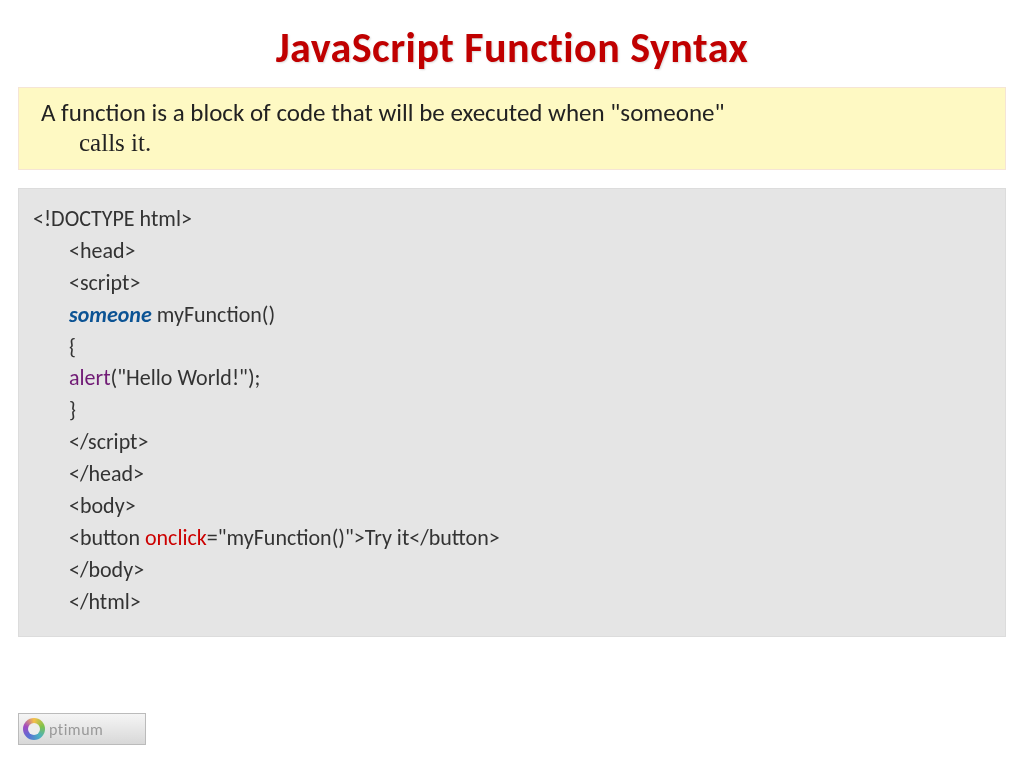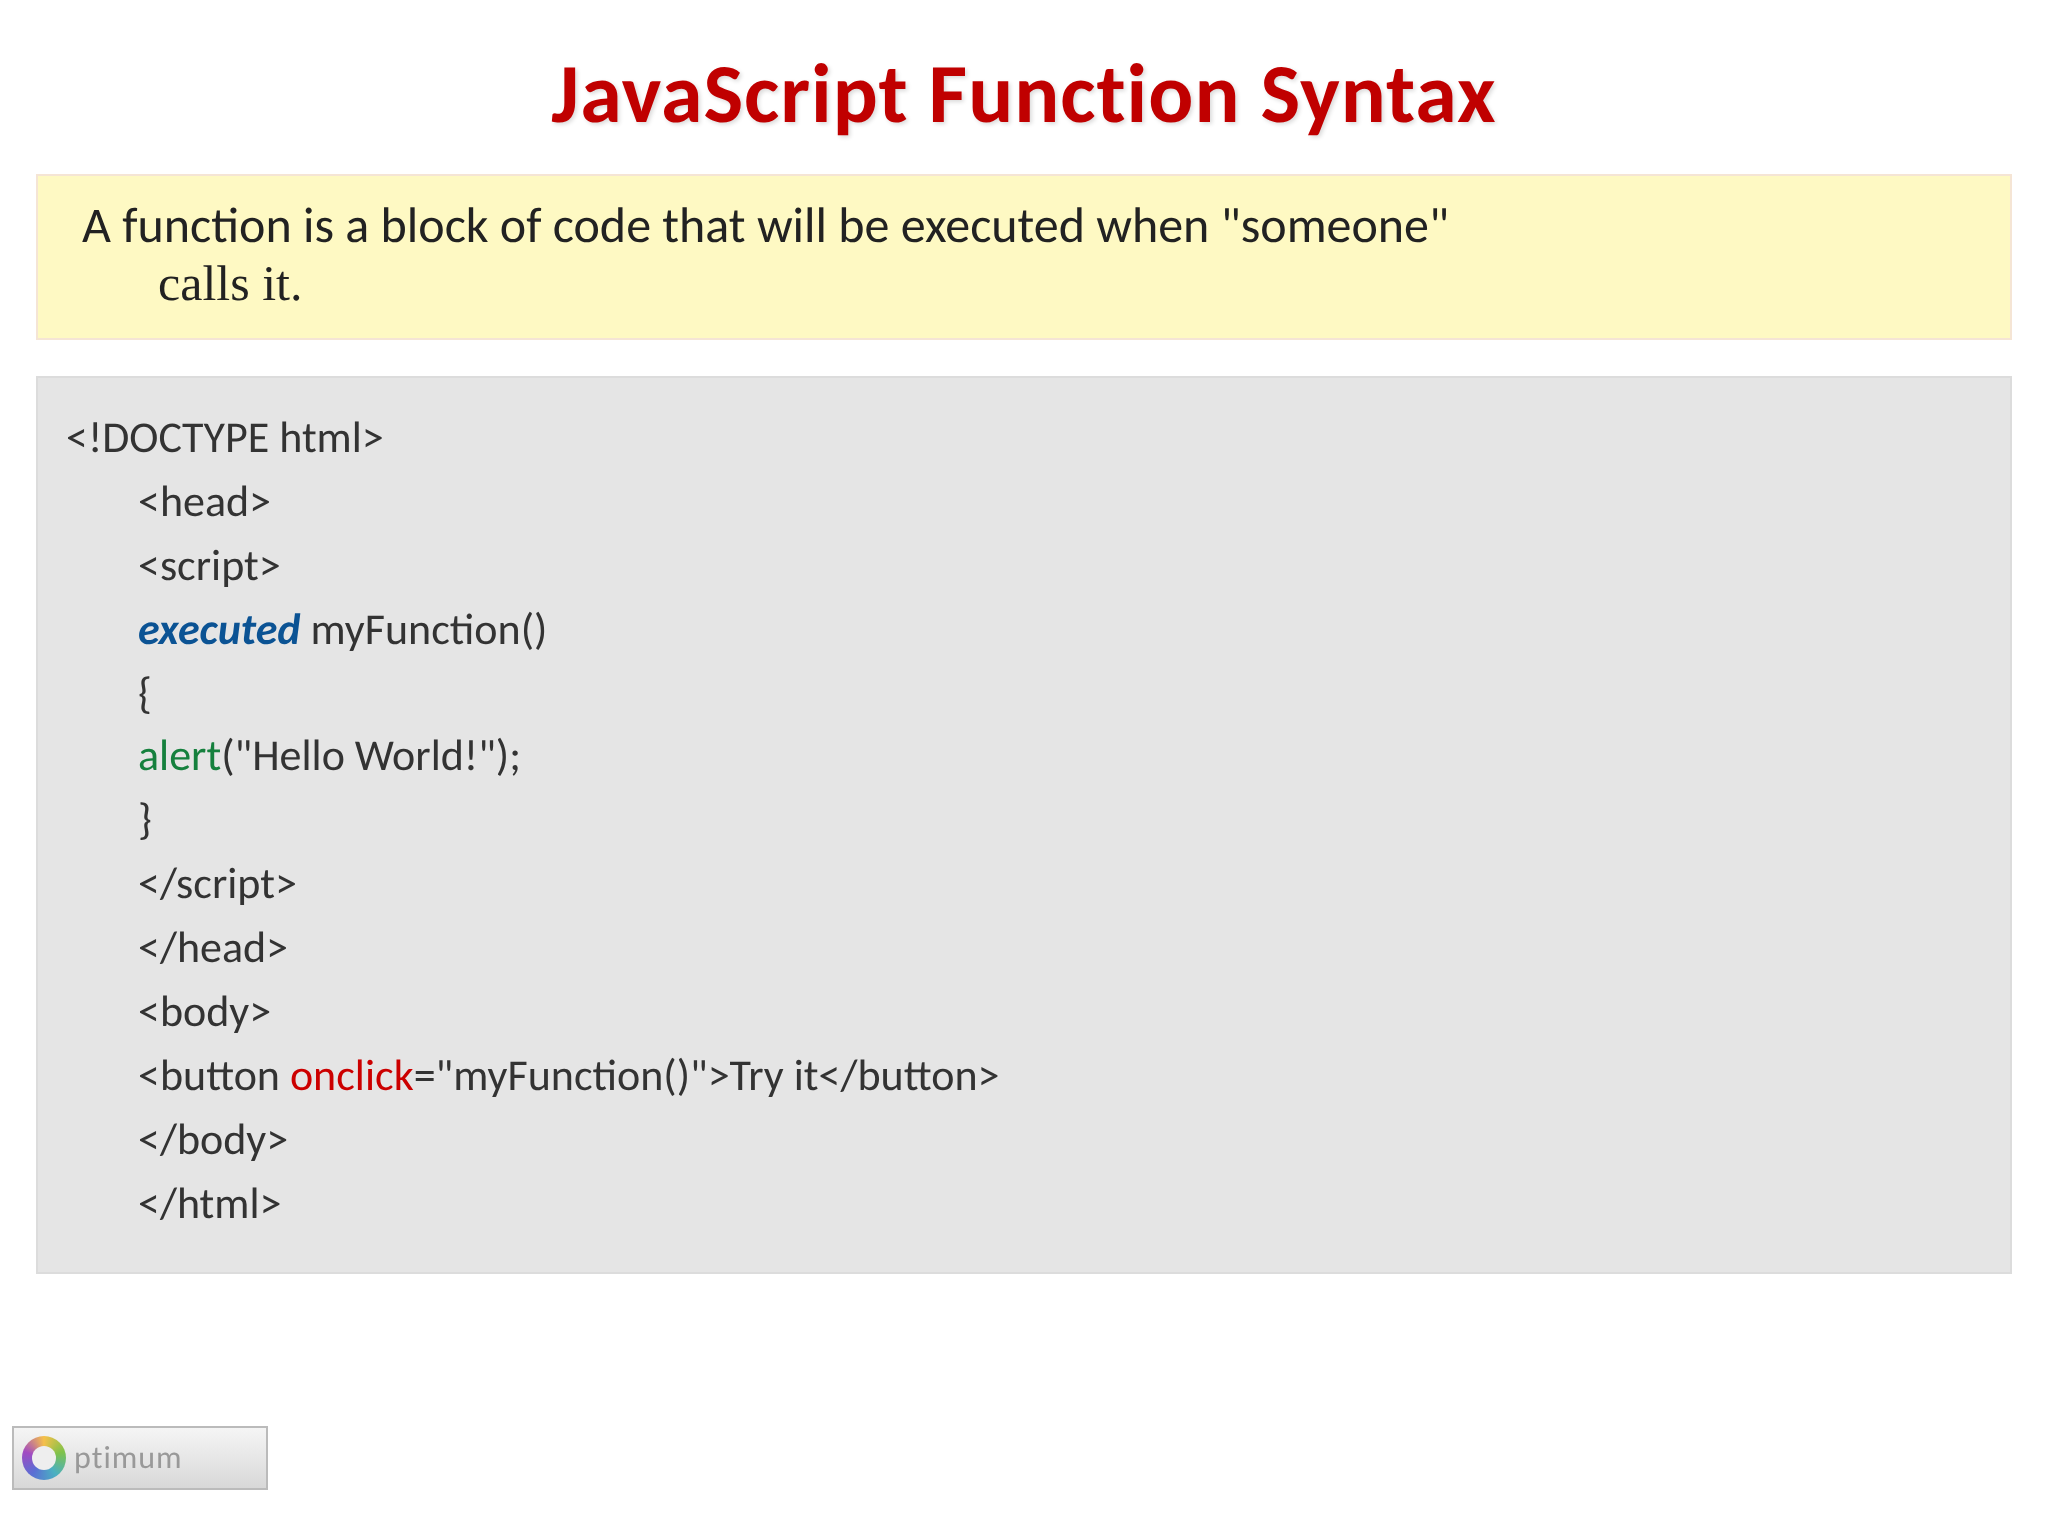--- a/index.html
+++ b/index.html
@@ -48,25 +48,25 @@
     margin: 0 18px;
     padding: 14px 14px 18px 14px;
     border: 1px solid #dcdcdc;
     font-size: 22px;
     line-height: 1.45;
     color: #333;
   }
   .code-line { display: block; }
   .code-pad { padding-left: 36px; }
   .kw-func { color: #0b5394; font-style: italic; font-weight: bold; }
-  .kw-alert { color: #15803d; margin-top: 23px; }
+  .kw-alert { color: #701a75; margin-top: 23px; }
   .kw-onclick { color: #cc0000; }
   .logo {
     position: absolute;
-    left: 6px;
+    left: 18px;
     bottom: 22px;
     width: 128px;
     height: 32px;
     background: linear-gradient(to bottom, #f5f5f5, #d8d8d8);
     border: 1px solid #bbb;
     display: flex;
     align-items: center;
     padding: 0 4px;
     font-size: 16px;
     color: #888;
@@ -101,21 +101,21 @@
     <div class="desc-text">
       <span>A function is a block of code that will be executed when "someone"</span>
       <span class="desc-indent">calls it.</span>
     </div>
   </div>
 
   <div class="code-box">
     <span class="code-line">&lt;!DOCTYPE html&gt;</span>
     <span class="code-line code-pad">&lt;head&gt;</span>
     <span class="code-line code-pad">&lt;script&gt;</span>
-    <span class="code-line code-pad"><span class="kw-func">executed</span><span> myFunction()</span></span>
+    <span class="code-line code-pad"><span class="kw-func">someone</span><span> myFunction()</span></span>
     <span class="code-line code-pad">{</span>
     <span class="code-line code-pad"><span class="kw-alert">alert</span><span>("Hello World!");</span></span>
     <span class="code-line code-pad">}</span>
     <span class="code-line code-pad">&lt;/script&gt;</span>
     <span class="code-line code-pad">&lt;/head&gt;</span>
     <span class="code-line code-pad">&lt;body&gt;</span>
     <span class="code-line code-pad"><span>&lt;button </span><span class="kw-onclick">onclick</span><span>="myFunction()"&gt;Try it&lt;/button&gt;</span></span>
     <span class="code-line code-pad">&lt;/body&gt;</span>
     <span class="code-line code-pad">&lt;/html&gt;</span>
   </div>

